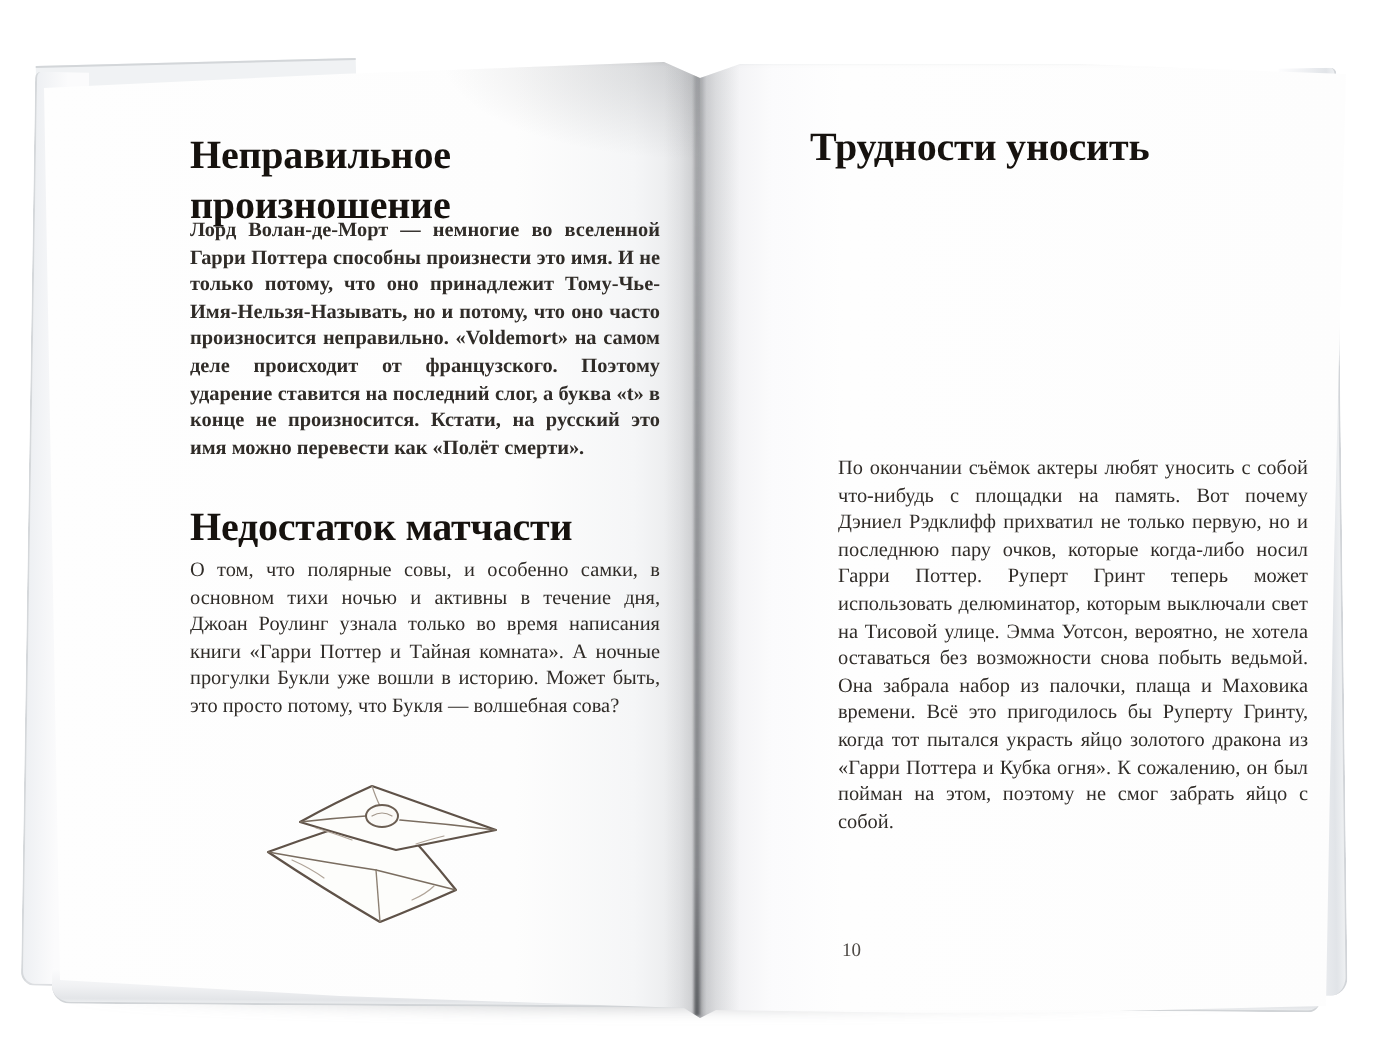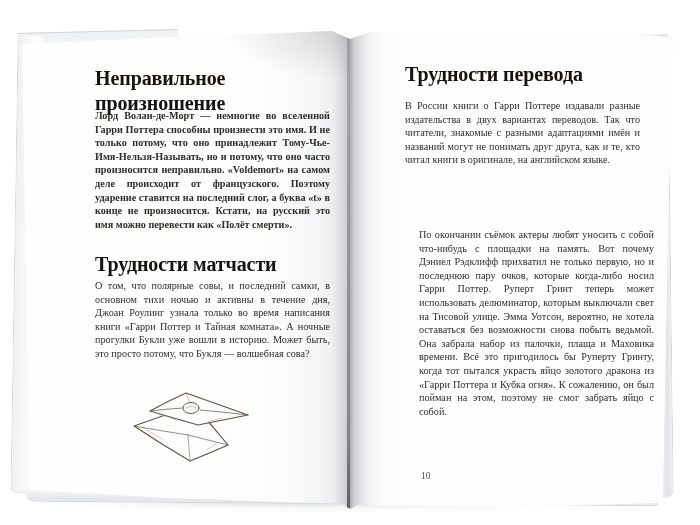--- a/index.html
+++ b/index.html
@@ -75,22 +75,22 @@
   <div class="stack-top"></div>
   <div class="stack-left"></div>
   <div class="stack-right"></div>
   <div class="stack-bottom"></div>
 
   <div class="spread">
 
     <div class="page page-left">
       <h2 class="hdg lh1">Неправильное произношение</h2>
       <p class="bodytxt lp1">Лорд Волан-де-Морт — немногие во вселенной Гарри Поттера способны произнести это имя. И не только потому, что оно принадлежит Тому-Чье-Имя-Нельзя-Называть, но и потому, что оно часто произносится неправильно. «Voldemort» на самом деле происходит от французского. Поэтому ударение ставится на последний слог, а буква «t» в конце не произносится. Кстати, на русский это имя можно перевести как «Полёт смерти».</p>
-      <h2 class="hdg lh2">Трудности матчасти</h2>
-      <p class="bodytxt lp2">О том, что полярные совы, и последний самки, в основном тихи ночью и активны в течение дня, Джоан Роулинг узнала только во время написания книги «Гарри Поттер и Тайная комната». А ночные прогулки Букли уже вошли в историю. Может быть, это просто потому, что Букля — волшебная сова?</p>
+      <h2 class="hdg lh2">Недостаток матчасти</h2>
+      <p class="bodytxt lp2">О том, что полярные совы, и особенно самки, в основном тихи ночью и активны в течение дня, Джоан Роулинг узнала только во время написания книги «Гарри Поттер и Тайная комната». А ночные прогулки Букли уже вошли в историю. Может быть, это просто потому, что Букля — волшебная сова?</p>
 
       <svg class="envelope" width="128" height="88" viewBox="0 0 128 88" fill="none">
 
         <g stroke="#5f5248" stroke-width="1.1" stroke-linejoin="round" stroke-linecap="round">
           <path d="M8,42 Q38,31 68,22 Q86,41 102,61 Q84,69 64,77 Q35,60 8,42 Z" fill="#fdfdfb"></path>
           <path d="M8,42 Q36,47 62,51" stroke-width=".8" stroke="#7a6d60"></path>
           <path d="M102,61 Q82,56 62,51" stroke-width=".8" stroke="#7a6d60"></path>
           <path d="M64,77 Q63,64 62,51" stroke-width=".7" stroke="#8d8073"></path>
           <path d="M20,46 q9,4 16,9" stroke-width=".6" stroke="#b0a498"></path>
           <path d="M80,66 q7,-3 11,-7" stroke-width=".6" stroke="#b0a498"></path>
@@ -103,22 +103,21 @@
           <path d="M60,9 Q62,15 64,19" stroke-width=".6" stroke="#a3978b"></path>
           <path d="M32,30 q10,3 18,6" stroke-width=".6" stroke="#b0a498"></path>
           <path d="M96,34 q-8,2 -14,4" stroke-width=".6" stroke="#b0a498"></path>
           <ellipse cx="65" cy="24" rx="8" ry="5.5" stroke="#6b5e52" stroke-width="1" fill="#fbfaf7"></ellipse>
           <path d="M60,24 q5,-3 10,0" stroke-width=".6" stroke="#a3978b"></path>
         </g>
       </svg>
     </div>
 
     <div class="page page-right">
-      <h2 class="hdg rh1">Трудности перевода</h2>
-      <p class="bodytxt rp1">В России книги о Гарри Поттере издавали разные издательства в двух вариантах переводов. Так что читатели, знакомые с разными адаптациями имён и названий могут не понимать друг друга, как и те, кто читал книги в оригинале, на английском языке.</p>
+      <h2 class="hdg rh1">Трудности уносить</h2>
       <p class="bodytxt rp2">По окончании съёмок актеры любят уносить с собой что-нибудь с площадки на память. Вот почему Дэниел Рэдклифф прихватил не только первую, но и последнюю пару очков, которые когда-либо носил Гарри Поттер. Руперт Гринт теперь может использовать делюминатор, которым выключали свет на Тисовой улице. Эмма Уотсон, вероятно, не хотела оставаться без возможности снова побыть ведьмой. Она забрала набор из палочки, плаща и Маховика времени. Всё это пригодилось бы Руперту Гринту, когда тот пытался украсть яйцо золотого дракона из «Гарри Поттера и Кубка огня». К сожалению, он был пойман на этом, поэтому не смог забрать яйцо с собой.</p>
       <div class="folio rfolio">10</div>
     </div>
 
     <div class="gutter-soft"></div>
     <div class="gutter-line"></div>
   </div>
 
 </div>
 

